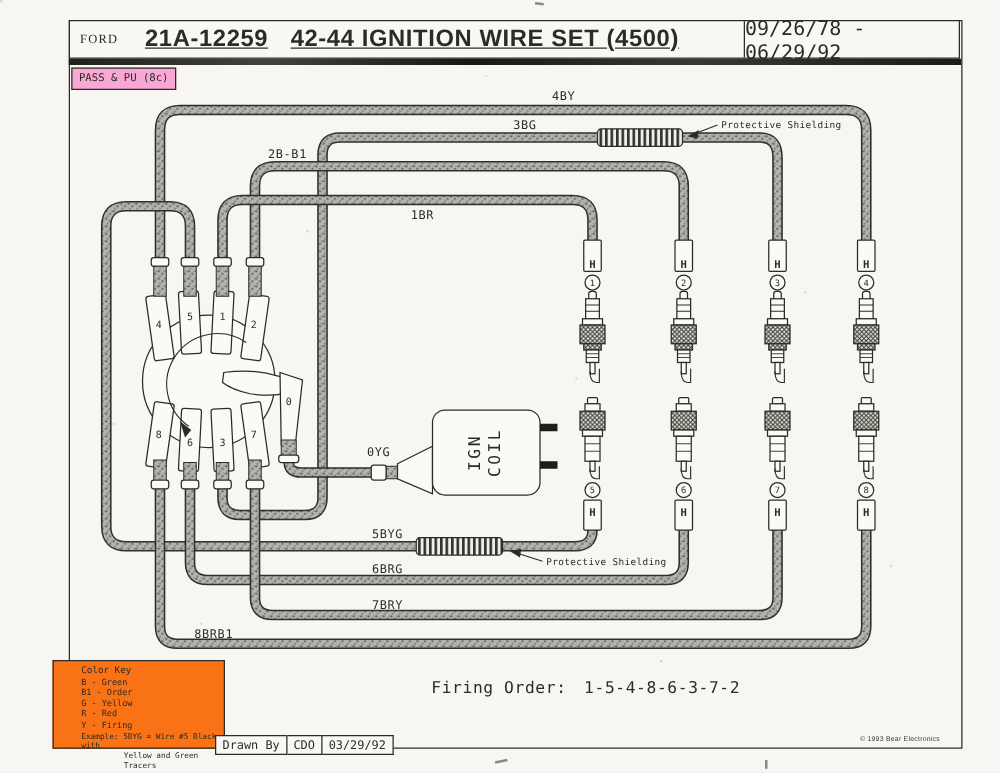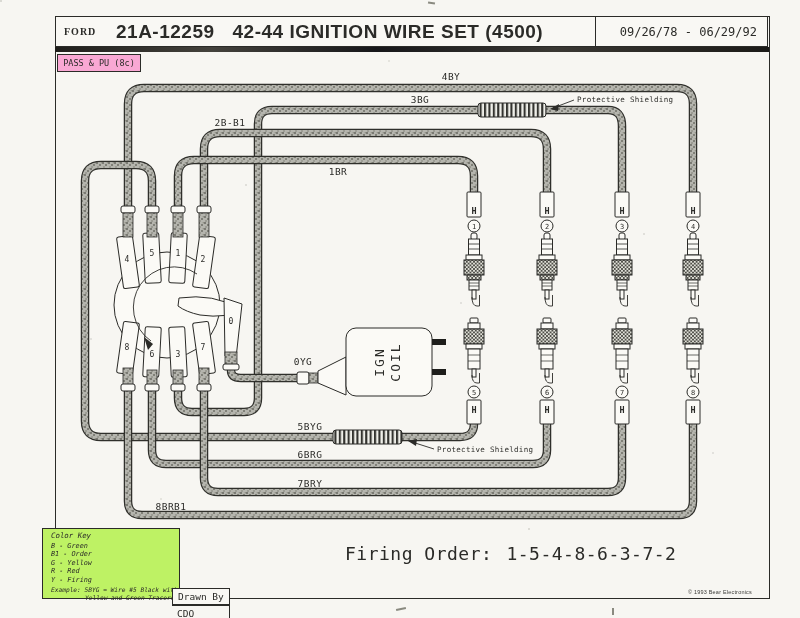--- a/index.html
+++ b/index.html
@@ -1,39 +1,39 @@
 <!DOCTYPE html>
 <html><head>
 <meta charset="utf-8">
 <style>
   html,body{margin:0;padding:0;background:#e8e7e3;}
   .page{position:relative;width:800px;height:618px;background:#f7f6f2;overflow:hidden;
         font-family:"DejaVu Sans Mono",monospace;color:#2b2b28;}
   .frame{position:absolute;left:55px;top:16px;width:713px;height:581px;border:1.5px solid #2b2b28;}
   .header{position:absolute;left:55px;top:16px;width:713px;height:31px;border:1.5px solid #2b2b28;
           box-sizing:border-box;display:flex;align-items:center;background:#f9f8f4;}
-  .brand{font-family:"Liberation Serif",serif;font-size:10px;letter-spacing:1px;padding-left:8px;width:52px;font-weight:bold;}
+  .brand{font-family:"Liberation Serif",serif;font-size:10px;letter-spacing:1px;padding-left:8px;width:52px;}
   .title-wrap{flex:1;white-space:nowrap;font-family:"Liberation Sans",sans-serif;font-weight:bold;
-              font-size:19px;letter-spacing:.5px;}
+              font-size:19px;letter-spacing:.5px;text-decoration:underline;}
   .title-wrap .pn{margin-right:18px;}
   .datebox{width:172px;height:100%;border-left:1.2px solid #2b2b28;display:flex;align-items:center;
-           justify-content:flex-end;padding-right:10px;box-sizing:border-box;font-size:12px;margin-left:44px;}
+           justify-content:flex-end;padding-right:10px;box-sizing:border-box;font-size:16px;margin-left:44px;}
   .heavyline{position:absolute;left:55px;top:47px;width:714px;height:5px;
              background:linear-gradient(90deg,#201f1c,#44423c 22%,#17171a 45%,#3a3833 70%,#1c1b18);}
   .passbox{position:absolute;left:57px;top:54px;width:82px;height:16px;border:1px solid #2b2b28;
            font-size:8.5px;line-height:16px;text-align:center;background:#f9a8d4;}
   .diagram{position:absolute;left:0;top:0;}
   .colorkey{position:absolute;left:42px;top:528px;width:138px;height:71px;border:1.2px solid #2b2b28;
-            box-sizing:border-box;padding:3px 0 0 8px;background:#bef264;font-size:6.8px;line-height:8.6px;font-style:italic;}
+            box-sizing:border-box;padding:3px 0 0 22px;background:#f97316;font-size:6.8px;line-height:8.6px;}
   .colorkey .ck-title{font-size:7.4px;margin-bottom:1px;}
   .colorkey .ck-ex{font-size:6.2px;line-height:7.4px;margin-top:1px;}
   .colorkey .ck-ex2{margin-left:34px;}
-  .firing{position:absolute;left:345px;top:543px;font-size:18px;letter-spacing:.5px;white-space:nowrap;}
+  .firing{position:absolute;left:345px;top:543px;font-size:13px;letter-spacing:.5px;white-space:nowrap;}
   .firing .fo-val{margin-left:14px;}
-  .drawnby{position:absolute;left:172px;top:588px;display:flex;height:16px;background:#f9f8f4;flex-direction:column;}
+  .drawnby{position:absolute;left:172px;top:588px;display:flex;height:16px;background:#f9f8f4;}
   .drawnby .cell{border:1px solid #2b2b28;border-left:none;font-size:9.5px;line-height:15px;
                  padding:0 5px;white-space:nowrap;}
   .drawnby .cell:first-child{border-left:1px solid #2b2b28;}
   .copyright{position:absolute;left:688px;top:589px;font-family:"Liberation Sans",sans-serif;
              font-size:5.5px;color:#3a3a36;letter-spacing:.2px;}
   .speck{position:absolute;left:0;top:0;width:2px;height:2px;border-radius:50%;background:rgba(110,110,100,.28);
          box-shadow:245px 184px 0 rgba(110,110,100,.22),460px 302px 0 rgba(110,110,100,.2),
          643px 233px 0 rgba(110,110,100,.22),90px 338px 0 rgba(110,110,100,.2),
          528px 528px 0 rgba(110,110,100,.25),388px 60px 0 rgba(110,110,100,.18),
          712px 452px 0 rgba(110,110,100,.2),160px 498px 0 rgba(110,110,100,.18);}

